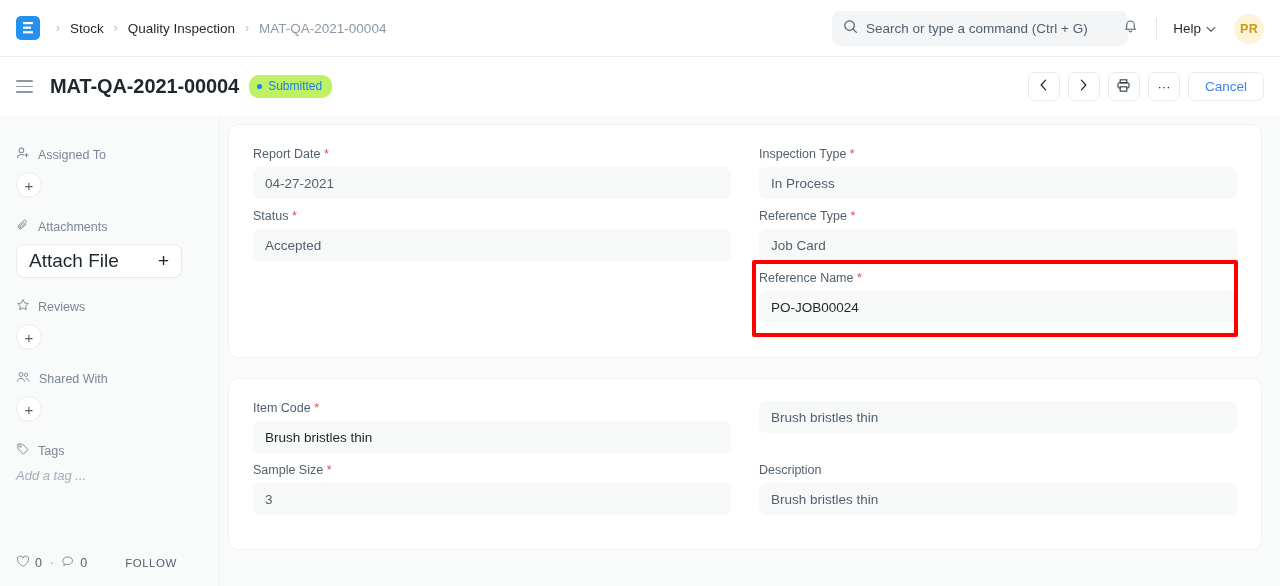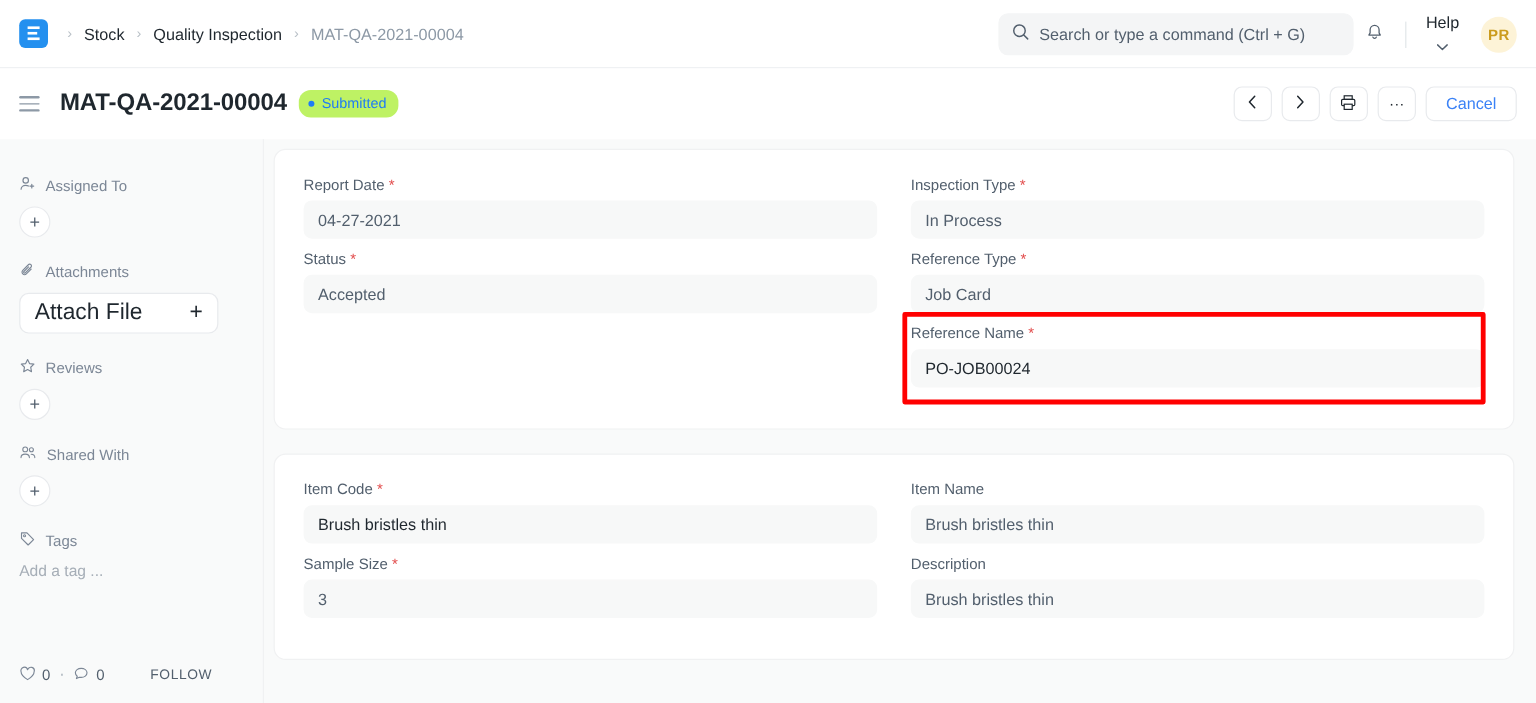--- a/index.html
+++ b/index.html
@@ -82,21 +82,21 @@
     border-radius: 6px; cursor: pointer;
   }
   .nav-divider {
     width: 1px; height: 22px;
     background: #e2e6e9;
     margin: 0 10px;
   }
   .help-btn {
     display: flex; align-items: center; gap: 5px;
     font-size: 13.5px; color: #1f272e;
-    padding: 5px 6px; border-radius: 6px; cursor: pointer; flex-direction: column;
+    padding: 5px 6px; border-radius: 6px; cursor: pointer;
   }
   .avatar {
     width: 30px; height: 30px; border-radius: 50%;
     background: #fdf3d7;
     color: #cb9b1d;
     font-size: 12.5px; font-weight: 600;
     display: flex; align-items: center; justify-content: center;
     margin-left: 12px;
     letter-spacing: .3px;
   }
@@ -195,21 +195,21 @@
     border: 1px solid #e8eaed;
     background: #ffffff;
     border-radius: 8px;
     display: flex; align-items: center; justify-content: space-between;
     padding: 16px 12px;
     font-size: 19px; color: #1f272e;
     cursor: pointer;
   }
   .tag-input {
     font-size: 13px; color: #a6aeb7;
-    margin-top: 4px; cursor: text;
+    margin-top: 4px; cursor: text; font-style: italic;
   }
   .side-foot {
     position: absolute;
     left: 16px; bottom: 14px;
     display: flex; align-items: center;
     width: 190px;
   }
   .stat { display: flex; align-items: center; gap: 5px; font-size: 12.5px; color: #525f6d; }
   .stat-sep { color: #b9c0c7; margin: 0 7px; }
   .follow {
@@ -515,21 +515,20 @@
       <div class="grid">
 
         <div class="field">
           <label class="flabel">
             <span>Item Code</span><span class="req"> *</span>
           </label>
           <div class="fctl filled">Brush bristles thin</div>
         </div>
 
         <div class="field">
-          <label class="flabel">Item Name</label>
           <div class="fctl">Brush bristles thin</div>
         </div>
 
         <div class="field">
           <label class="flabel">
             <span>Sample Size</span><span class="req"> *</span>
           </label>
           <div class="fctl">3</div>
         </div>
 

